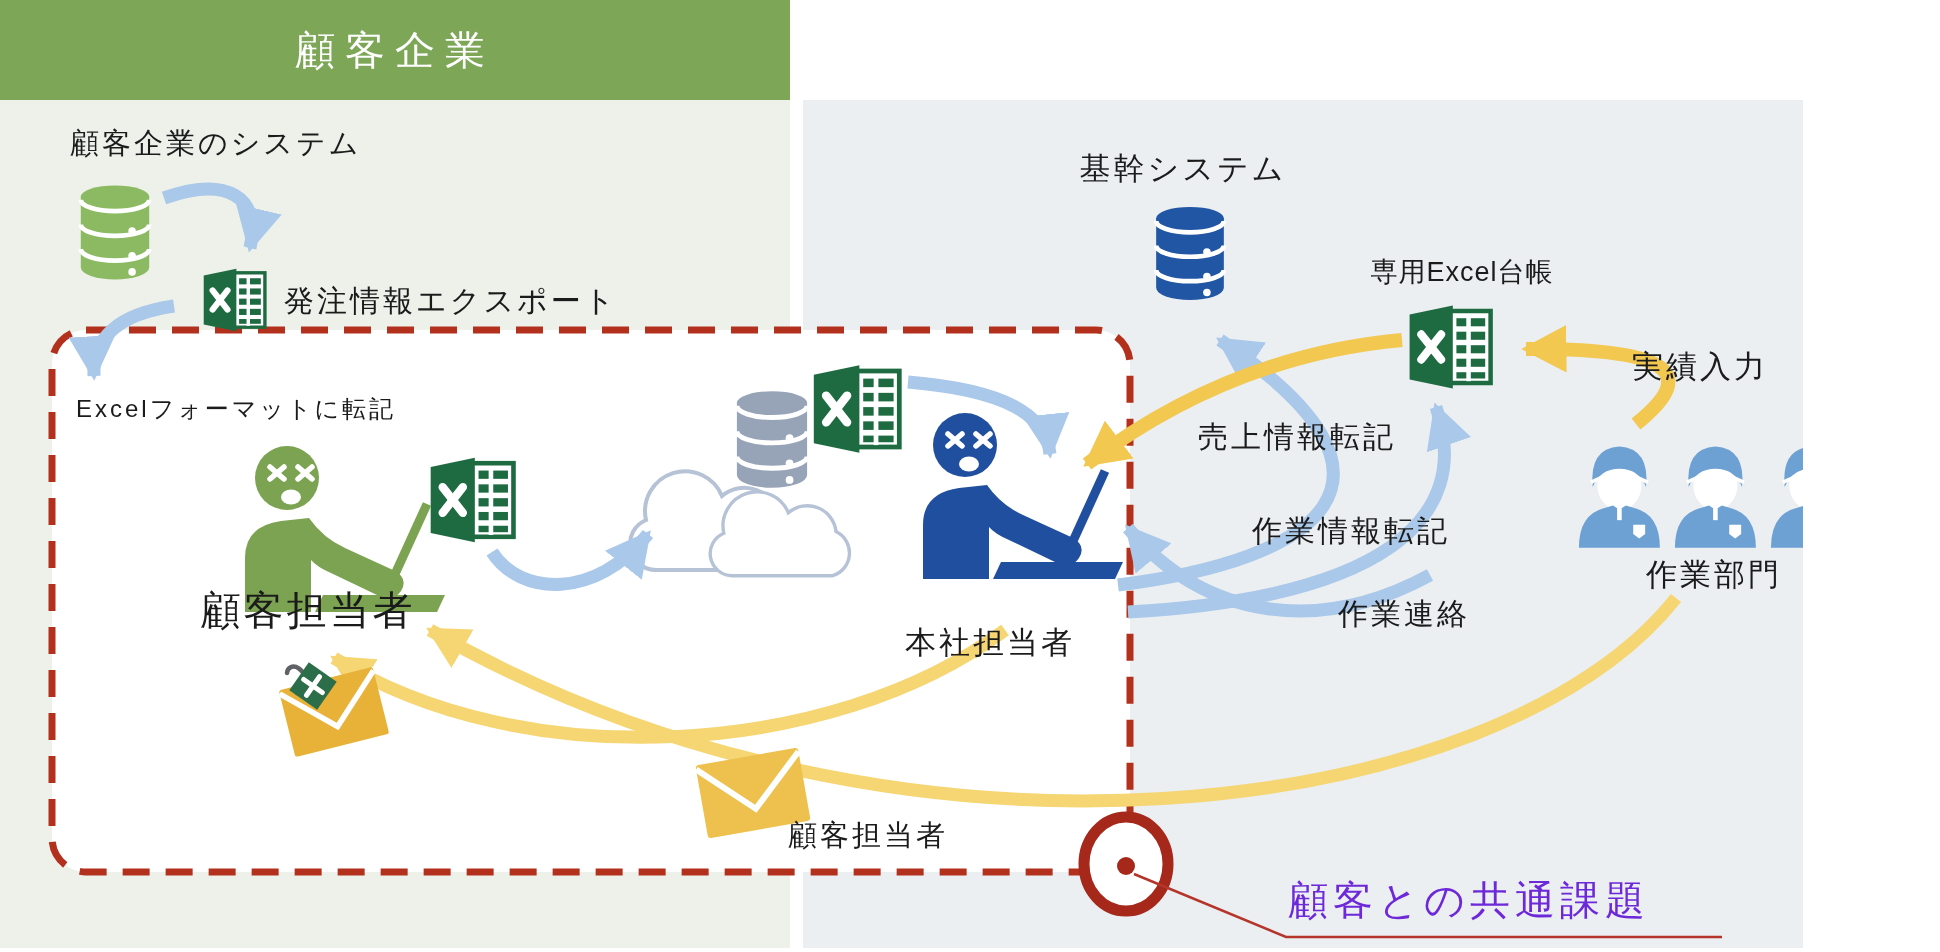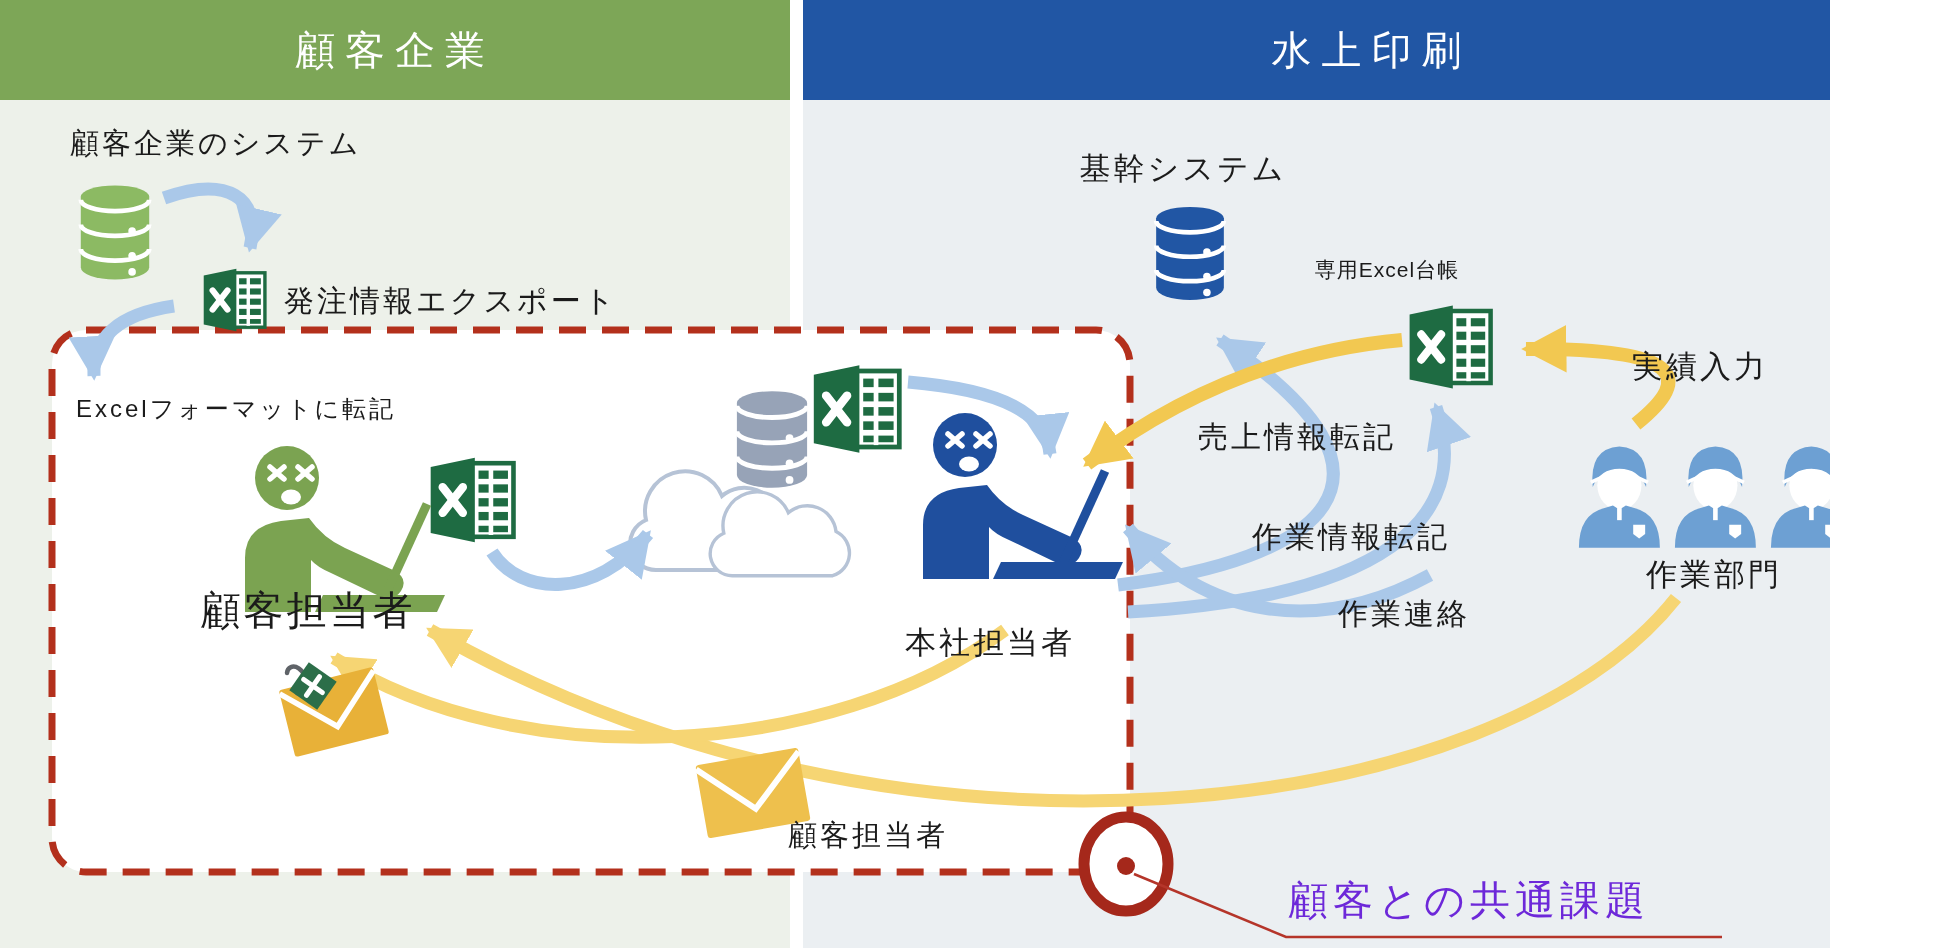--- a/index.html
+++ b/index.html
@@ -1,40 +1,37 @@
 <!DOCTYPE html>
 <html><head>
 <meta charset="utf-8">
 <style>
   html,body{margin:0;padding:0;background:#fff;}
   .stage{position:relative;width:1803px;height:952px;background:#fff;
-         font-family:"Liberation Sans",sans-serif;overflow:hidden;padding-left:27px;}
+         font-family:"Liberation Sans",sans-serif;overflow:hidden;}
   .hdr{position:absolute;top:0;height:100px;display:flex;align-items:center;
        justify-content:center;color:#fff;font-size:40px;letter-spacing:10px;z-index:0;}
   .hdr-left{left:0;width:790px;background:#7da657;}
   .hdr-right{left:803px;width:1137px;background:#2156a4;}
   .panel{position:absolute;top:100px;height:848px;z-index:0;}
   .panel-left{left:0;width:790px;background:#edf1ea;}
   .panel-right{left:803px;width:1137px;background:#ebeff2;}
   svg.overlay{position:absolute;left:0;top:0;z-index:1;}
   .lbl{position:absolute;z-index:2;font-size:30px;letter-spacing:3px;color:#1b1b1b;
        white-space:nowrap;line-height:1.1;}
   .lbl.c{transform:translateX(-50%);}
   .lbl.callout{color:#6d28d9;font-size:40px;letter-spacing:5px;}
 </style>
 </head>
 <body>
 
 <div class="stage">
 
   <div class="hdr hdr-left">
     <span>顧客企業</span>
-  </div>
-  <div class="hdr hdr-right">
-    <span>水上印刷</span>
   </div>
   <div class="panel panel-left"></div>
   <div class="panel panel-right"></div>
 
   <svg class="overlay" width="1940" height="952" viewBox="0 0 1940 952">
     <defs>
       <marker id="ab" viewBox="0 0 4 4" refX="3.4" refY="2" markerWidth="3.6" markerHeight="3.6" orient="auto">
         <path d="M0 0 L3.8 2 L0 4 Z" fill="#aac8e9"></path>
       </marker>
       <marker id="ay" viewBox="0 0 4 4" refX="3.4" refY="2" markerWidth="3.4" markerHeight="3.4" orient="auto">
@@ -169,21 +166,21 @@
   </svg>
 
   <div class="lbl" style="left:70px;top:128px;font-size:29px;">顧客企業のシステム</div>
   <div class="lbl" style="left:284px;top:284px;">発注情報エクスポート</div>
   <div class="lbl" style="left:76px;top:396px;font-size:24px;">Excelフォーマットに転記</div>
   <div class="lbl c" style="left:308px;top:588px;font-size:40px;">顧客担当者</div>
   <div class="lbl c" style="left:990px;top:626px;font-size:31px;text-align:center;">本社担当者</div>
   <div class="lbl c" style="left:868px;top:820px;font-size:29px;">顧客担当者</div>
 
   <div class="lbl c" style="left:1183px;top:152px;font-size:31px;">基幹システム</div>
-  <div class="lbl c" style="left:1387px;top:258px;font-size:21px;letter-spacing:1px;">専用Excel台帳</div>
+  <div class="lbl c" style="left:1462px;top:258px;font-size:27px;letter-spacing:1px;">専用Excel台帳</div>
   <div class="lbl c" style="left:1700px;top:350px;font-size:31px;">実績入力</div>
   <div class="lbl" style="left:1198px;top:420px;">売上情報転記</div>
-  <div class="lbl" style="left:1252px;top:514px;margin-top:6px;">作業情報転記</div>
+  <div class="lbl" style="left:1252px;top:514px;">作業情報転記</div>
   <div class="lbl" style="left:1338px;top:597px;">作業連絡</div>
   <div class="lbl c" style="left:1714px;top:558px;font-size:31px;">作業部門</div>
 
   <div class="lbl callout" style="left:1288px;top:878px;">顧客との共通課題</div>
 </div>
 
 </body></html>

